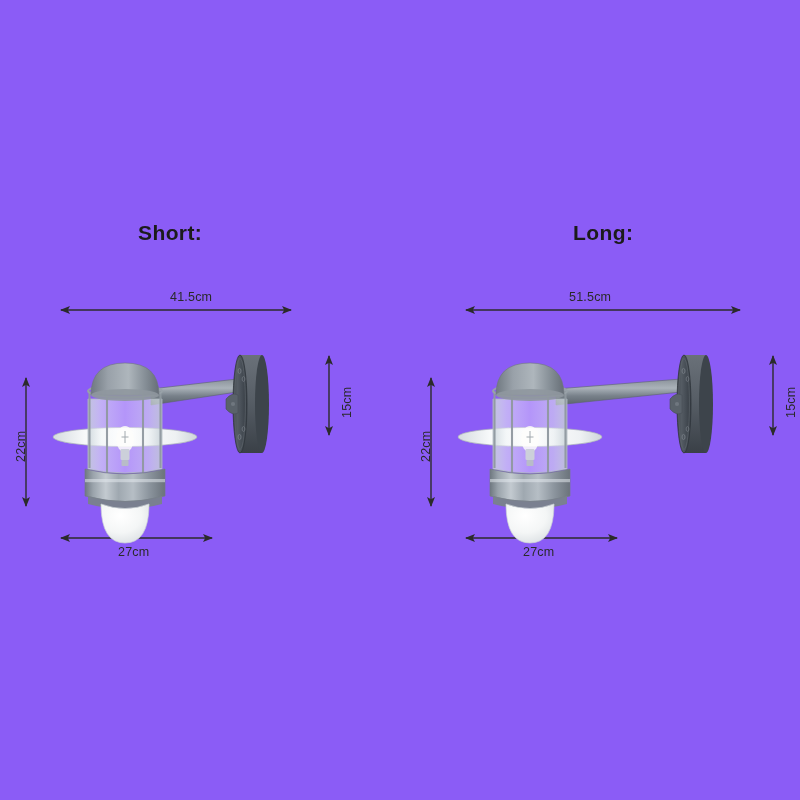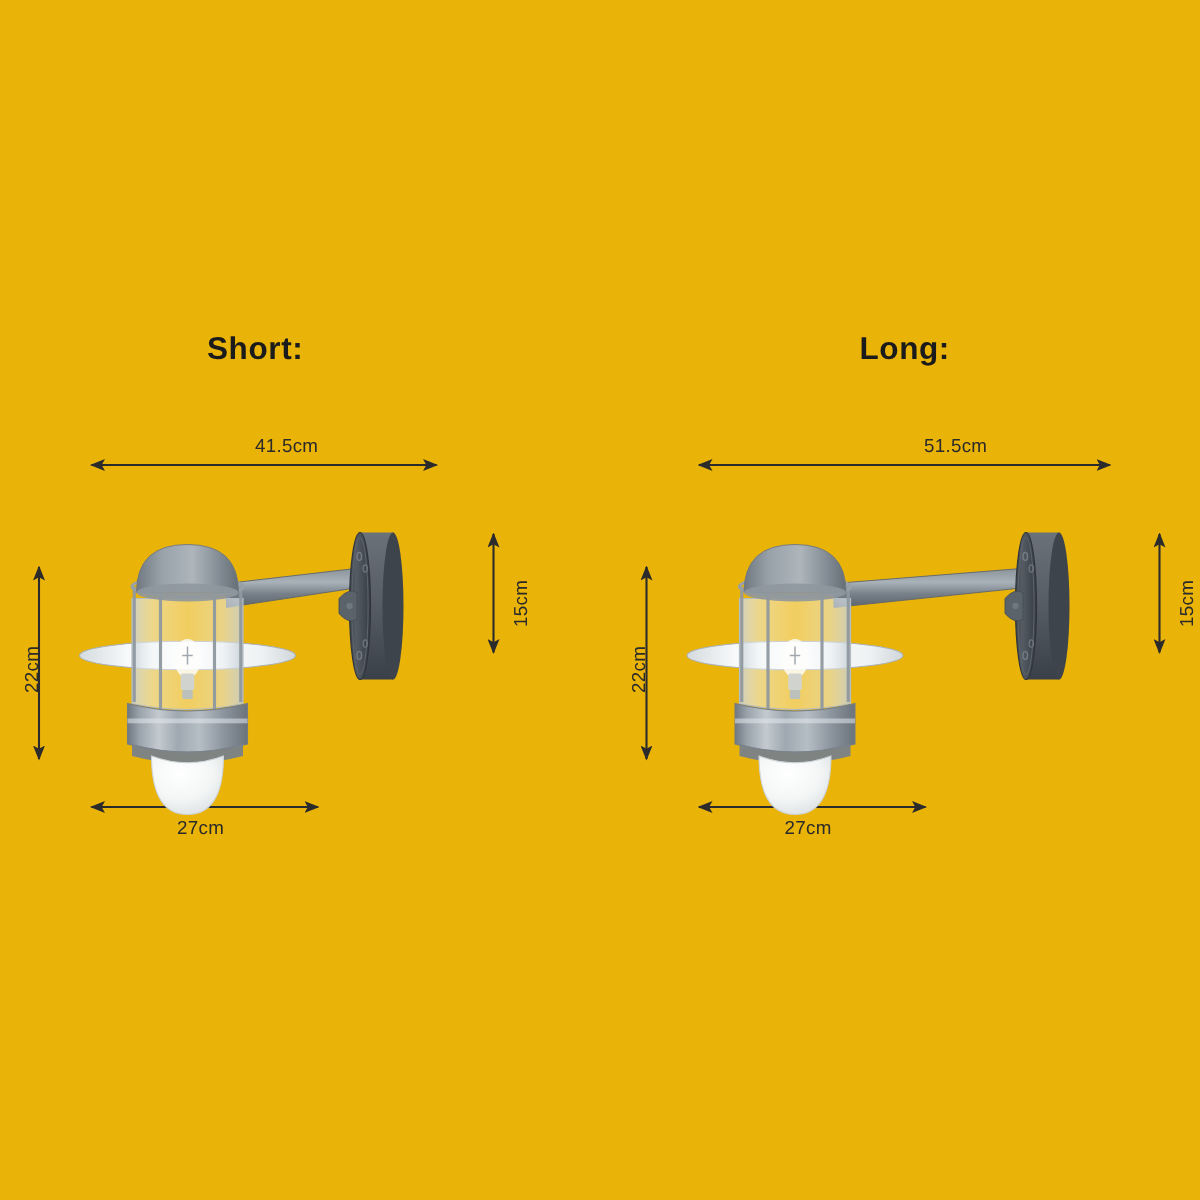--- a/index.html
+++ b/index.html
@@ -4,21 +4,21 @@
 <style>
   html, body {
     margin: 0;
     padding: 0;
     background: #ffffff;
   }
   #page {
     position: relative;
     width: 800px;
     height: 800px;
-    background: #eab308;
+    background: #8b5cf6;
     font-family: "Liberation Sans", sans-serif;
     overflow: hidden;
   }
   .variant-title {
     position: absolute;
     font-size: 21px;
     font-weight: 700;
     color: #1b1b1b;
     letter-spacing: 0.4px;
     white-space: nowrap;
@@ -214,18 +214,18 @@
         <use href="#lamp-head"></use>
       </g>
     </g>
   </svg>
 
   <div class="dim-label" style="left:170px; top:290px;">41.5cm</div>
   <div class="dim-label vertical" style="left:14px; top:462px;">22cm</div>
   <div class="dim-label vertical" style="left:340px; top:418px;">15cm</div>
   <div class="dim-label" style="left:118px; top:545px;">27cm</div>
 
-  <div class="dim-label" style="left:616px; top:290px;">51.5cm</div>
+  <div class="dim-label" style="left:569px; top:290px;">51.5cm</div>
   <div class="dim-label vertical" style="left:419px; top:462px;">22cm</div>
   <div class="dim-label vertical" style="left:784px; top:418px;">15cm</div>
   <div class="dim-label" style="left:523px; top:545px;">27cm</div>
 
 </div>
 
 </body></html>

